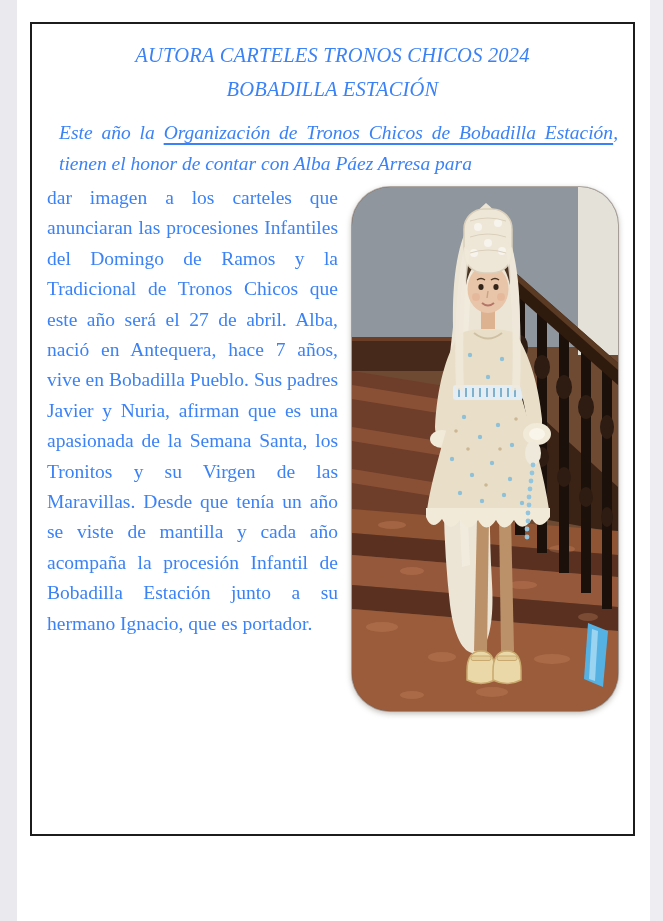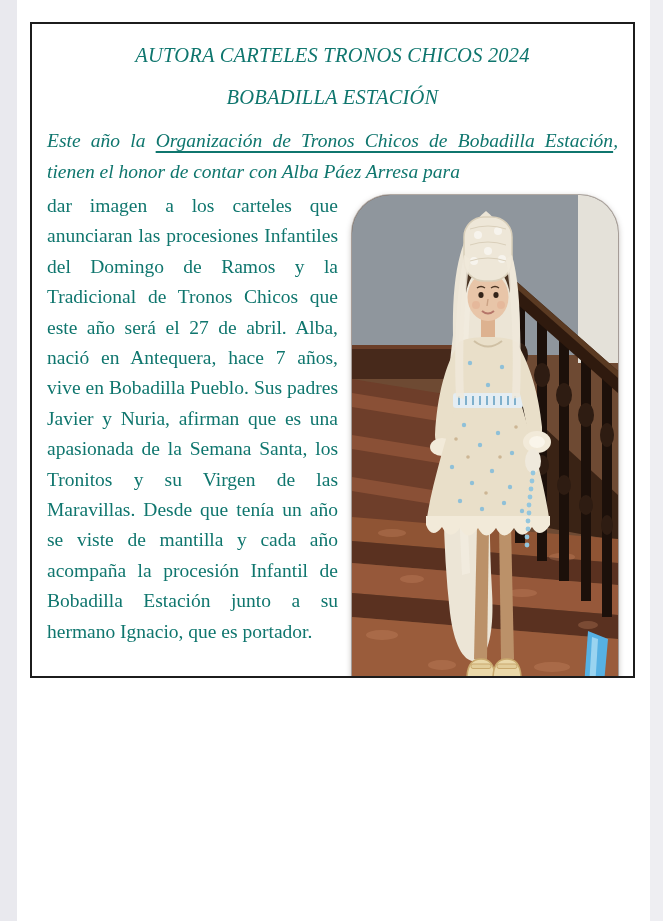--- a/index.html
+++ b/index.html
@@ -13,40 +13,40 @@
   .scan-edge {
     position: absolute; top: 0; height: 921px;
     background: #e9e9ee;
   }
   .scan-edge.left  { left: 0; width: 17px; }
   .scan-edge.right { right: 0; width: 13px; background: #eeeef2; }
 
   .page {
     position: absolute;
     left: 30px; top: 22px;
-    width: 605px; height: 656px;
+    width: 605px; height: 814px;
     border: 2px solid #1c1c1c;
     background: #ffffff;
     padding: 14px 14px 0 14px;
     overflow: hidden;
-    color: #0f766e;
+    color: #3b82f6;
   }
   .title-line {
     text-align: center;
     font-style: italic;
     font-weight: 500;
     font-size: 20.5px;
     line-height: 26px;
     letter-spacing: 0.2px;
     margin-top: 4px;
   }
-  .title-line + .title-line { margin-top: 16px; }
+  .title-line + .title-line { margin-top: 8px; }
 
   .intro {
-    margin: 15px 1px 4px 1px;
+    margin: 15px 1px 4px 13px;
     font-style: italic;
     font-size: 19.5px;
     line-height: 31px;
     text-align: justify;
   }
   .intro .underlined {
     text-decoration: underline;
     text-underline-offset: 4px;
     text-decoration-thickness: 1.5px;
   }

